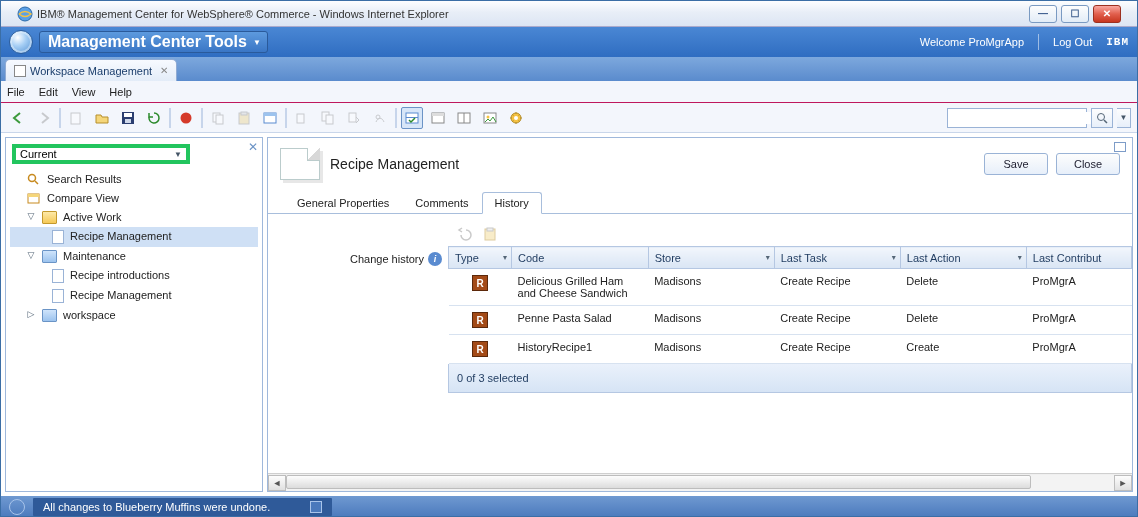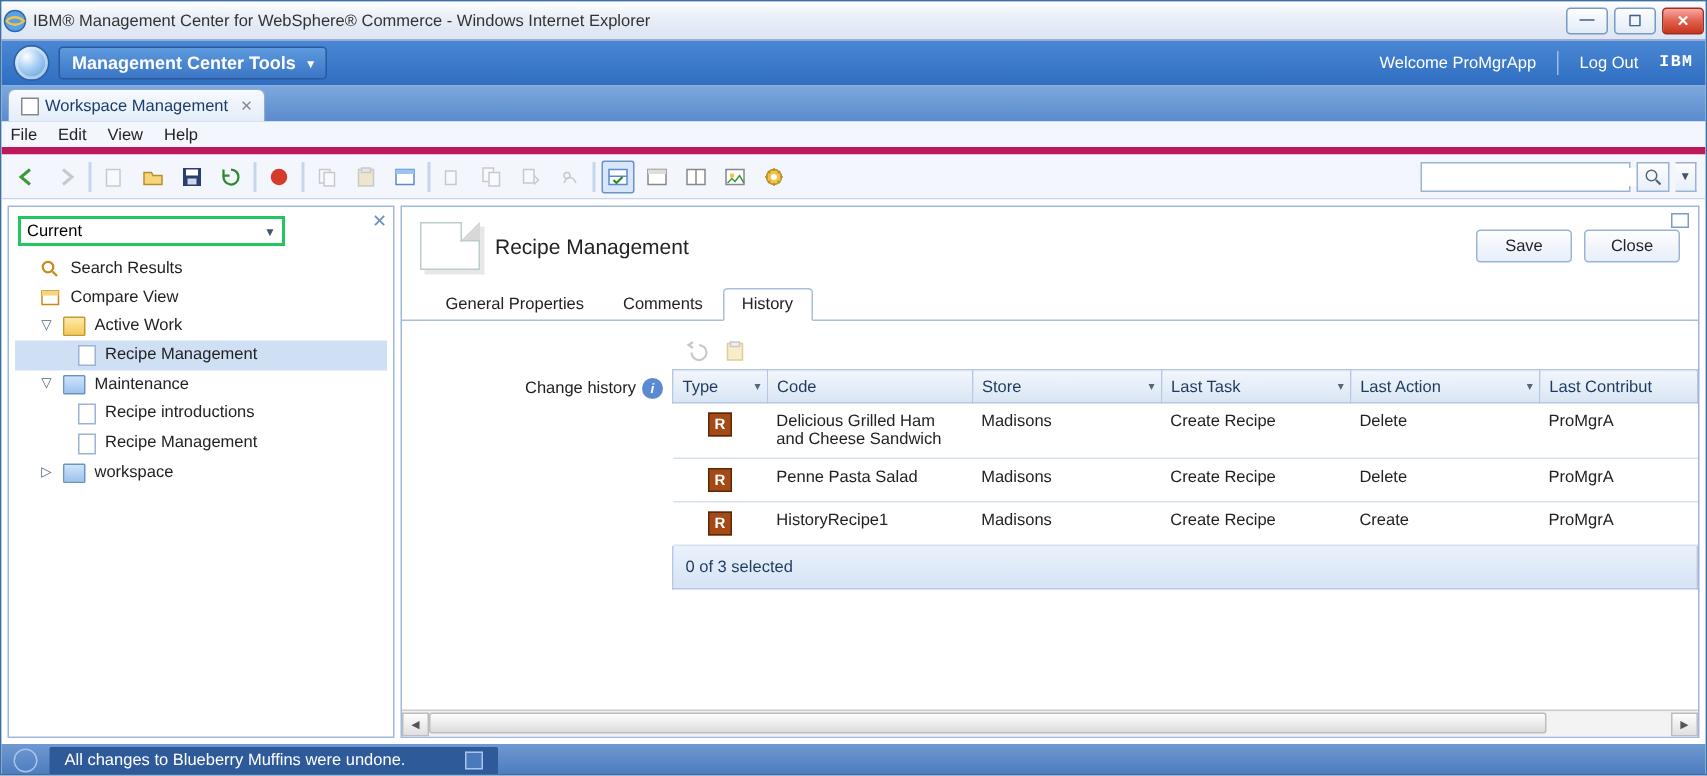--- a/index.html
+++ b/index.html
@@ -1,45 +1,45 @@
 <!DOCTYPE html>
 <html><head>
 <meta charset="utf-8">
 <style>
   * { box-sizing: border-box; margin: 0; padding: 0; font-family: Tahoma, Arial, sans-serif; font-size: 11px; }
   body { background: #fff; width: 1138px; height: 517px; overflow: hidden; border: 1px solid #3b6ea5; }
 
   
-  .titlebar { height: 26px; background: linear-gradient(#fdfeff, #e8eef7 45%, #dce5f3); display: flex; align-items: center; padding: 0 1px; border-bottom: 1px solid #aac; }
+  .titlebar { height: 26px; background: linear-gradient(#fdfeff, #e8eef7 45%, #dce5f3); display: flex; align-items: center; padding: 0 16px; border-bottom: 1px solid #aac; }
   .ie-icon { width: 16px; height: 16px; margin-right: 4px; display:inline-flex; align-items:center; justify-content:center; }
   .titlebar-text { color: #333; }
   .titlebar-spacer { flex: 1; }
   .winbtn { width: 28px; height: 18px; border: 1px solid #7a9ac2; background: linear-gradient(#fdfdfd,#e2ecf7); margin-left: 4px; border-radius: 3px; display:flex; align-items:center; justify-content:center; color:#406090; font-size:10px; font-weight:bold; cursor:pointer;}
   .winbtn.close { background: linear-gradient(#f9a8a0, #e15f4d 50%, #c7361f); color:#fff; border-color:#9c3020;}
 
   
   .mgmtbar { height: 30px; background: linear-gradient(#4a87d4, #2f6dc1); display:flex; align-items:center; padding: 0 8px; color:#fff; }
   .globe { width:24px; height:24px; border-radius:50%; background: radial-gradient(circle at 35% 30%, #fff, #a7cff5 40%, #4d8dd1); border:1px solid #2e5f9e; margin-right:6px; box-shadow: inset 0 0 0 2px rgba(255,255,255,.4);}
-  .toolsbtn { height: 22px; background: linear-gradient(#5d9ade,#3a76c5); border:1px solid #2a5a9a; border-radius:3px; padding: 0 20px 0 8px; color:#fff; font-weight:bold; font-size:12px; display:flex; align-items:center; position:relative; cursor:pointer;}
+  .toolsbtn { height: 22px; background: linear-gradient(#5d9ade,#3a76c5); border:1px solid #2a5a9a; border-radius:3px; padding: 0 20px 0 8px; color:#fff; font-weight:bold; font-size:16px; display:flex; align-items:center; position:relative; cursor:pointer;}
   .toolsbtn::after{content:"▼"; position:absolute; right:6px; font-size:8px;}
   .mgmt-spacer{flex:1;}
   .mgmt-right{display:flex; align-items:center; gap:14px; font-size:12px;}
   .mgmt-right .sep{width:1px; height:16px; background:rgba(255,255,255,.5);}
   .ibm-logo{font-family: "Courier New", monospace; font-weight:bold; letter-spacing:1px;}
 
   
   .tabstrip { height: 24px; background: linear-gradient(#7da8dd,#5a8bcd); display:flex; align-items:flex-end; padding-left:4px; }
   .apptab { height: 22px; background: linear-gradient(#f7faff,#e3ecf8); border:1px solid #8fabd4; border-bottom:none; border-radius: 5px 5px 0 0; margin-right:2px; padding: 0 8px; display:flex; align-items:center; gap:4px; color:#1a3d6b; cursor:pointer;}
   .apptab.getting { background: linear-gradient(#fef4d6,#fae7a7); }
   .apptab .dot{width:12px;height:12px;border-radius:50%;background:#f5c243;border:1px solid #c99a20;}
   .apptab .doc{width:12px;height:12px;background:#fff;border:1px solid #888;}
   .tab-x{color:#888;font-size:10px;margin-left:4px;}
 
   
-  .menubar{height:22px; display:flex; align-items:center; padding:0 6px; gap:14px; background:#f3f6fc; border-bottom:5px solid #be185d;}
+  .menubar{height:22px; display:flex; align-items:center; padding:0 6px; gap:14px; background:#f3f6fc; border-bottom:1px solid #be185d;}
   .menubar span{cursor:pointer; color:#222;}
 
   
   .toolbar{height:30px; display:flex; align-items:center; padding:0 6px; gap:4px; background:#f3f6fc; border-bottom:1px solid #c9d6ea;}
   .tb{width:22px;height:22px;border:1px solid transparent;border-radius:2px;display:flex;align-items:center;justify-content:center;color:#5b7aa8;cursor:pointer;}
   .tb svg{display:block;}
   .tb.sep{width:2px;background:#c7d5eb;height:20px;border:none;border-radius:0;cursor:default;}
   .tb.disabled{opacity:.4;cursor:default;}
   .tb.active{border:1px solid #6b93c6; background:#d7e6f8;}
   .toolbar-spacer{flex:1;}
@@ -47,21 +47,21 @@
   .searchbox input{flex:1;border:none;outline:none;font-size:11px;}
   .srchbtn{width:22px;height:20px;border:1px solid #9ab3d6;background:linear-gradient(#fdfdfd,#e7effa);display:flex;align-items:center;justify-content:center;cursor:pointer;}
   .dropbtn{width:14px;height:20px;border:1px solid #9ab3d6;border-left:none;background:linear-gradient(#fdfdfd,#e7effa);display:flex;align-items:center;justify-content:center;font-size:8px;color:#456;cursor:pointer;}
 
   
   .workarea{display:flex; height: calc(517px - 26px - 30px - 24px - 22px - 30px - 22px); background:#fff;}
   
   
   .leftpanel{width:258px; border:1px solid #9fb8db; margin:4px; position:relative; background:#fff;}
   .lp-close{position:absolute; top:2px; right:4px; color:#6b93c6; font-size:12px; cursor:pointer;}
-  .lp-select{margin:6px; width:178px; height:20px; border:2px solid #22c55e; background:#fff; display:flex;align-items:center;padding:0 4px;justify-content:space-between;cursor:pointer;}
+  .lp-select{margin:6px; width:178px; height:20px; border:4px solid #22c55e; background:#fff; display:flex;align-items:center;padding:0 4px;justify-content:space-between;cursor:pointer;}
   .lp-select::after{content:"▼";font-size:8px;color:#456;}
   .lp-list{margin:2px 4px;}
   .lp-item{display:flex;align-items:flex-start;gap:6px;padding:3px 4px;color:#222;cursor:pointer;}
   .lp-item.lvl1{padding-left:16px;}
   .lp-item.lvl3{padding-left:42px;}
   .lp-item.selected{background:#cfe0f5;}
   .twisty{width:10px;text-align:center;color:#567;font-size:9px;}
   .ficon{width:15px;height:13px;display:flex;align-items:center;justify-content:center;}
   .folder-y{background:linear-gradient(#fde9a8,#f5c957);border:1px solid #c49a2e;border-radius:1px;}
   .folder-b{background:linear-gradient(#cfe4fb,#9cc3ee);border:1px solid #6a94c6;border-radius:1px;}

